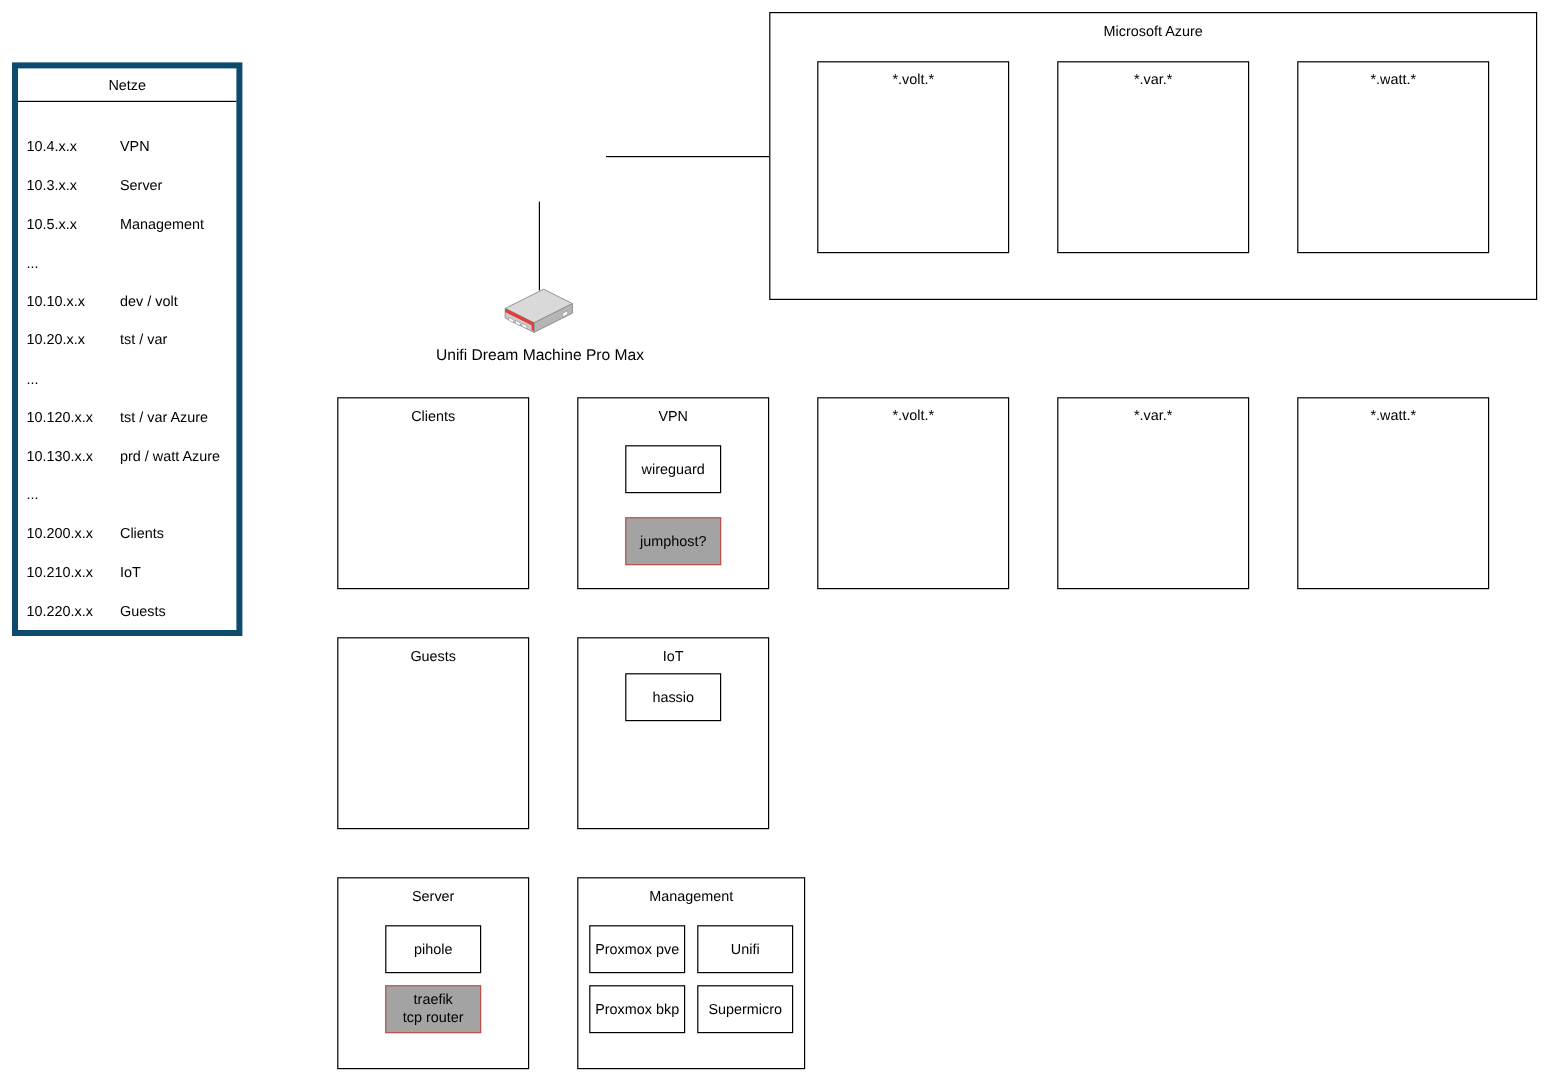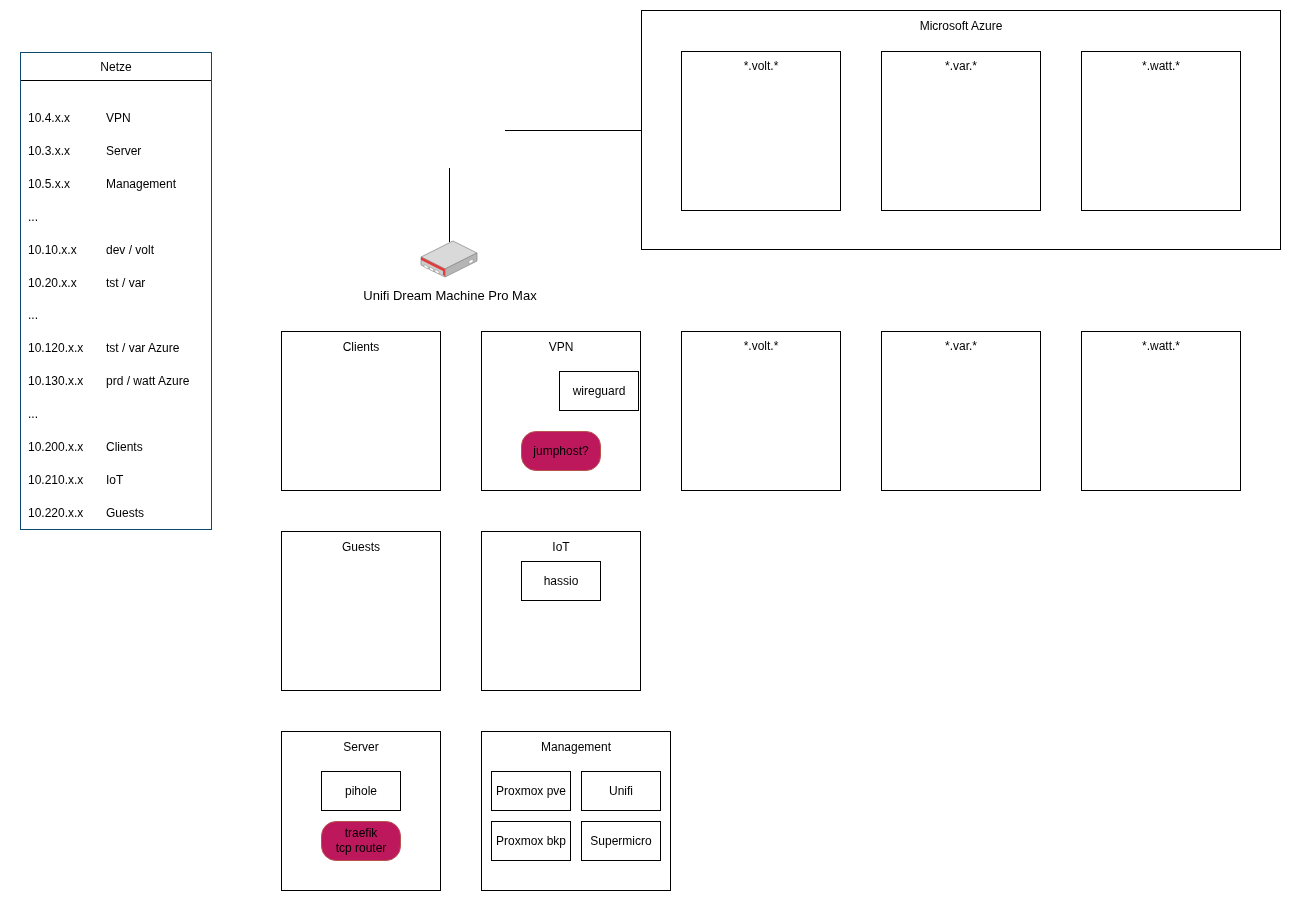--- a/index.html
+++ b/index.html
@@ -1,37 +1,37 @@
 <!DOCTYPE html>
 <html><head>
 <meta charset="utf-8">
 <style>
   * { margin:0; padding:0; box-sizing:border-box; }
   html,body { background:#ffffff; }
   body { font-family:"Liberation Sans", sans-serif; color:#000; }
   .canvas { position:relative; width:1294px; height:904px; background:#fff; overflow:hidden; font-size:12px; }
 
   
-  .netze { position:absolute; left:20px; top:52px; width:192px; height:478px;
-           border:1px solid #0c4a6e; background:#fff; }
+  .netze { position:absolute; left:10px; top:52px; width:192px; height:478px;
+           border:5px solid #0c4a6e; background:#fff; }
   .netze-title { height:28px; line-height:28px; text-align:center; border-bottom:1px solid #000; }
   .netze-rows { position:absolute; top:29px; bottom:0; left:0; right:0; display:flex; flex-direction:column;margin-top:20px; }
   .netze-row { flex:1; display:flex; align-items:center; padding-left:7px; }
   .netze-row .ip { width:78px; }
 
   
   .group { position:absolute; border:1px solid #000; background:#fff; }
   .group-title { text-align:center; padding-top:8px; }
   .group-title.sm { padding-top:7px; }
 
   
   .node { position:absolute; width:80px; height:40px; border:1px solid #000; background:#fff;
           display:flex; flex-direction:column; align-items:center; justify-content:center;
           text-align:center; line-height:1.25; }
-  .node.hl { background:#be185d; border-color:#b85450;border-radius:15px; }
+  .node.hl { background:#a3a3a3; border-color:#b85450; }
 
   
   .hline, .vline { position:absolute; background:#000; }
   .hline { height:1px; }
   .vline { width:1px; }
 
   .cloud-wrap { position:absolute; left:393px; top:96px; width:114px; height:93px; }
   .cloud-label { position:absolute; left:0; top:24px; width:114px; text-align:center; }
 
   .router-wrap { position:absolute; left:419px; top:239px; width:60px; height:40px; }
@@ -132,21 +132,21 @@
     <div class="group-title sm">*.watt.*</div>
   </div>
 
   <div class="group" style="left:281px; top:331px; width:160px; height:160px;">
     <div class="group-title">Clients</div>
   </div>
 
   <div class="group" style="left:481px; top:331px; width:160px; height:160px;">
     <div class="group-title">VPN</div>
   </div>
-  <div class="node" style="left:521px; top:371px;margin-left:38px;">
+  <div class="node" style="left:521px; top:371px;">
     <span>wireguard</span>
   </div>
   <div class="node hl" style="left:521px; top:431px;">
     <span>jumphost?</span>
   </div>
 
   <div class="group" style="left:681px; top:331px; width:160px; height:160px;">
     <div class="group-title sm">*.volt.*</div>
   </div>
   <div class="group" style="left:881px; top:331px; width:160px; height:160px;">

